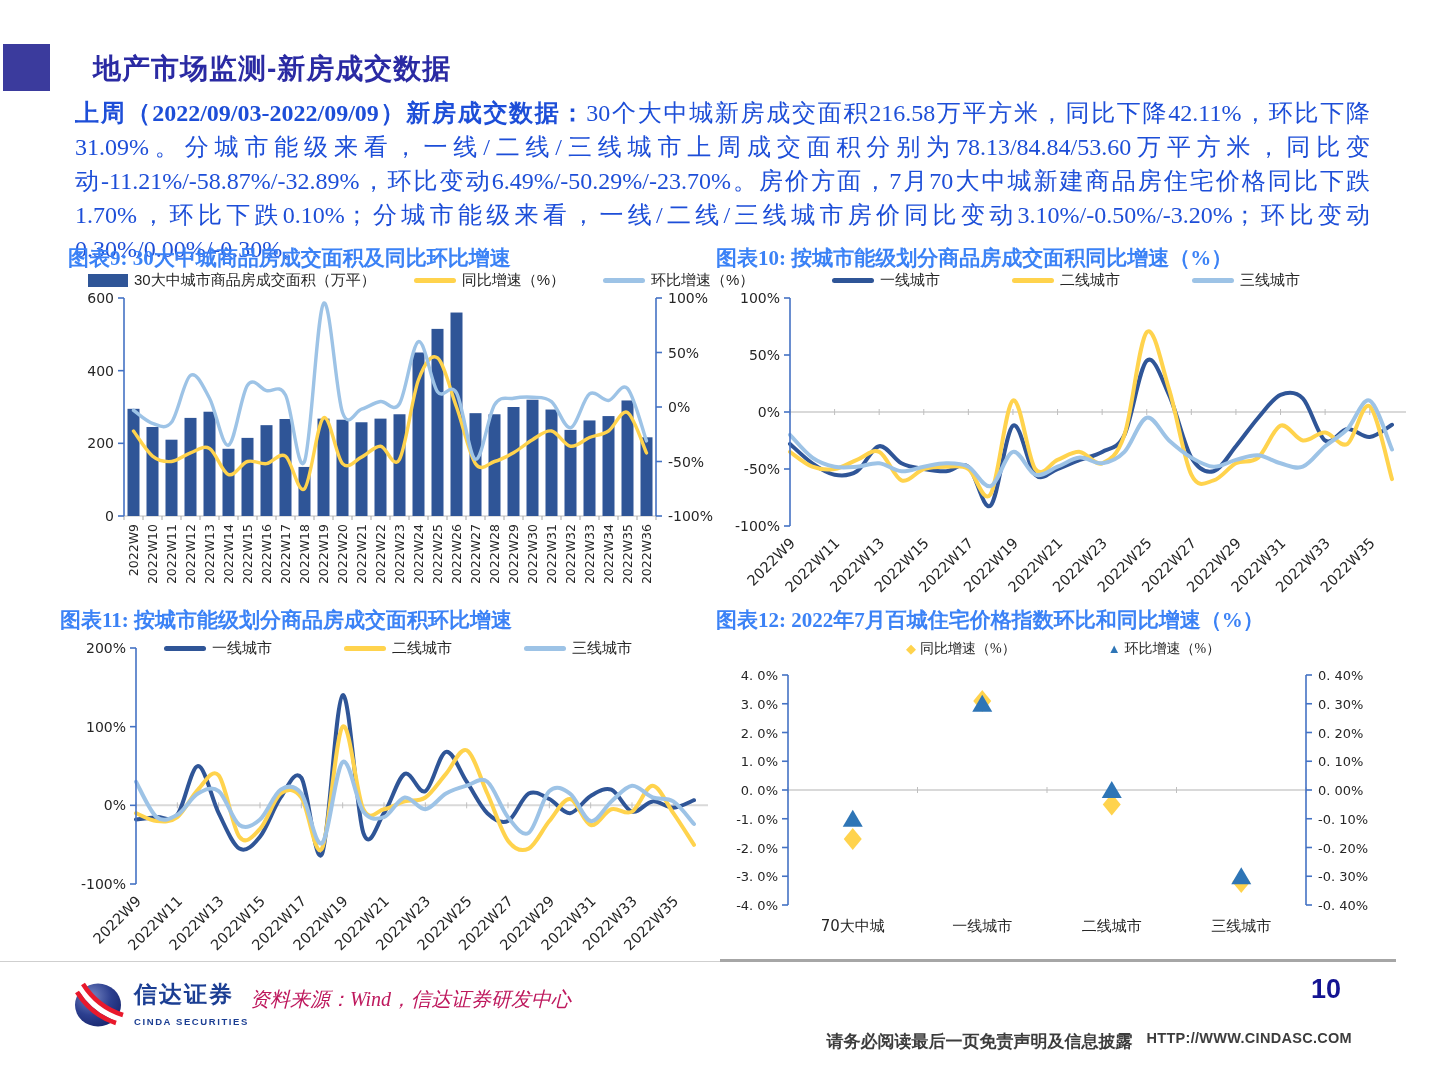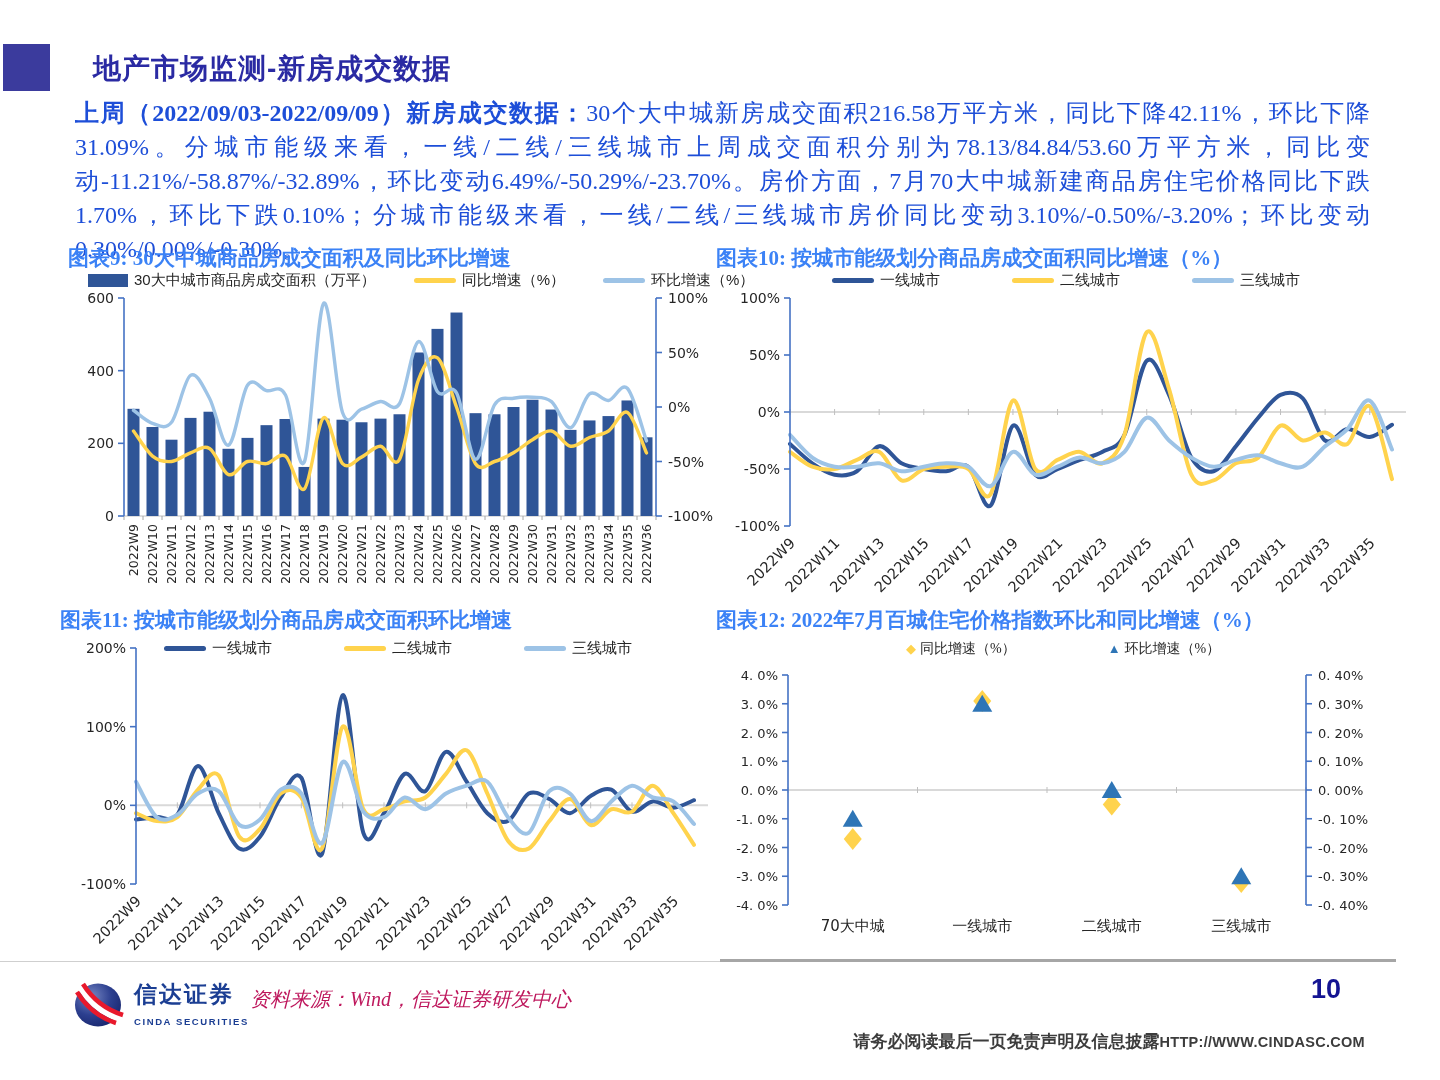--- a/index.html
+++ b/index.html
@@ -37,21 +37,21 @@
   .divider-l{position:absolute;left:0;top:961px;width:720px;height:1px;background:#CFCFCF;}
   .divider-r{position:absolute;left:720px;top:959px;width:676px;height:3px;background:#A6A6A6;}
   .logo{position:absolute;left:74px;top:982px;display:flex;align-items:center;}
   .logo-txt{margin-left:10px;color:#1B3E93;line-height:1;}
   .logo-cn{font-size:23px;font-weight:bold;letter-spacing:2px;}
   .logo-en{font-size:9.5px;font-weight:bold;letter-spacing:1.6px;margin-top:11px;}
   .source{position:absolute;left:250px;top:986px;font-family:"Liberation Serif","DejaVu Serif",serif;
           font-style:italic;font-size:20px;color:#be185d;}
   .pageno{position:absolute;left:1296px;top:974px;width:60px;text-align:center;
           font-size:27px;font-weight:bold;color:#141492;}
-  .discl{position:absolute;right:75px;top:1030px;display:flex;align-items:center;
+  .discl{position:absolute;right:88px;top:1030px;display:flex;align-items:flex-start;gap:14px;
          color:#3C3C3C;font-weight:bold;}
   .discl .cn{font-size:17px;}
   .discl .url{font-size:14.5px;letter-spacing:.3px;}
 </style>
 </head>
 <body>
 
 <div class="page">
 
   <div class="hsq"></div>

